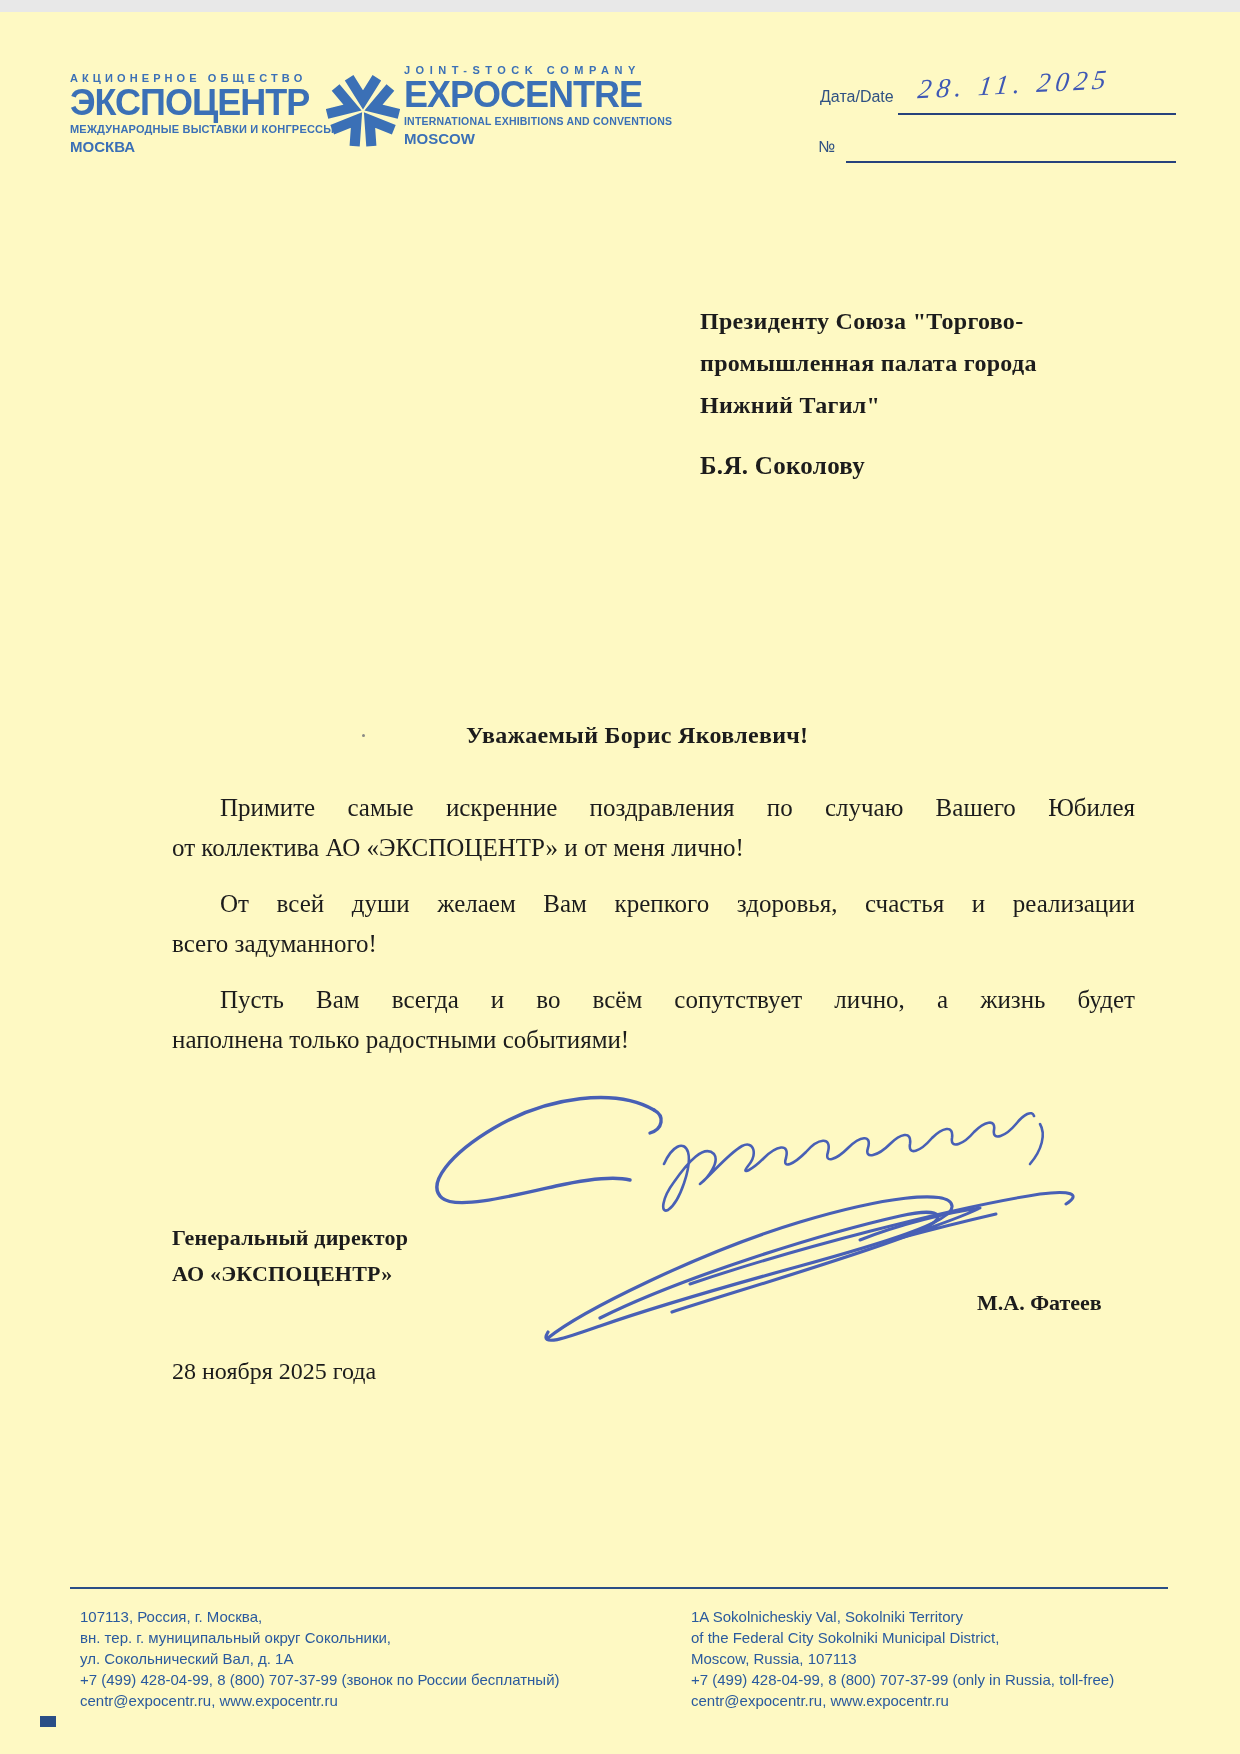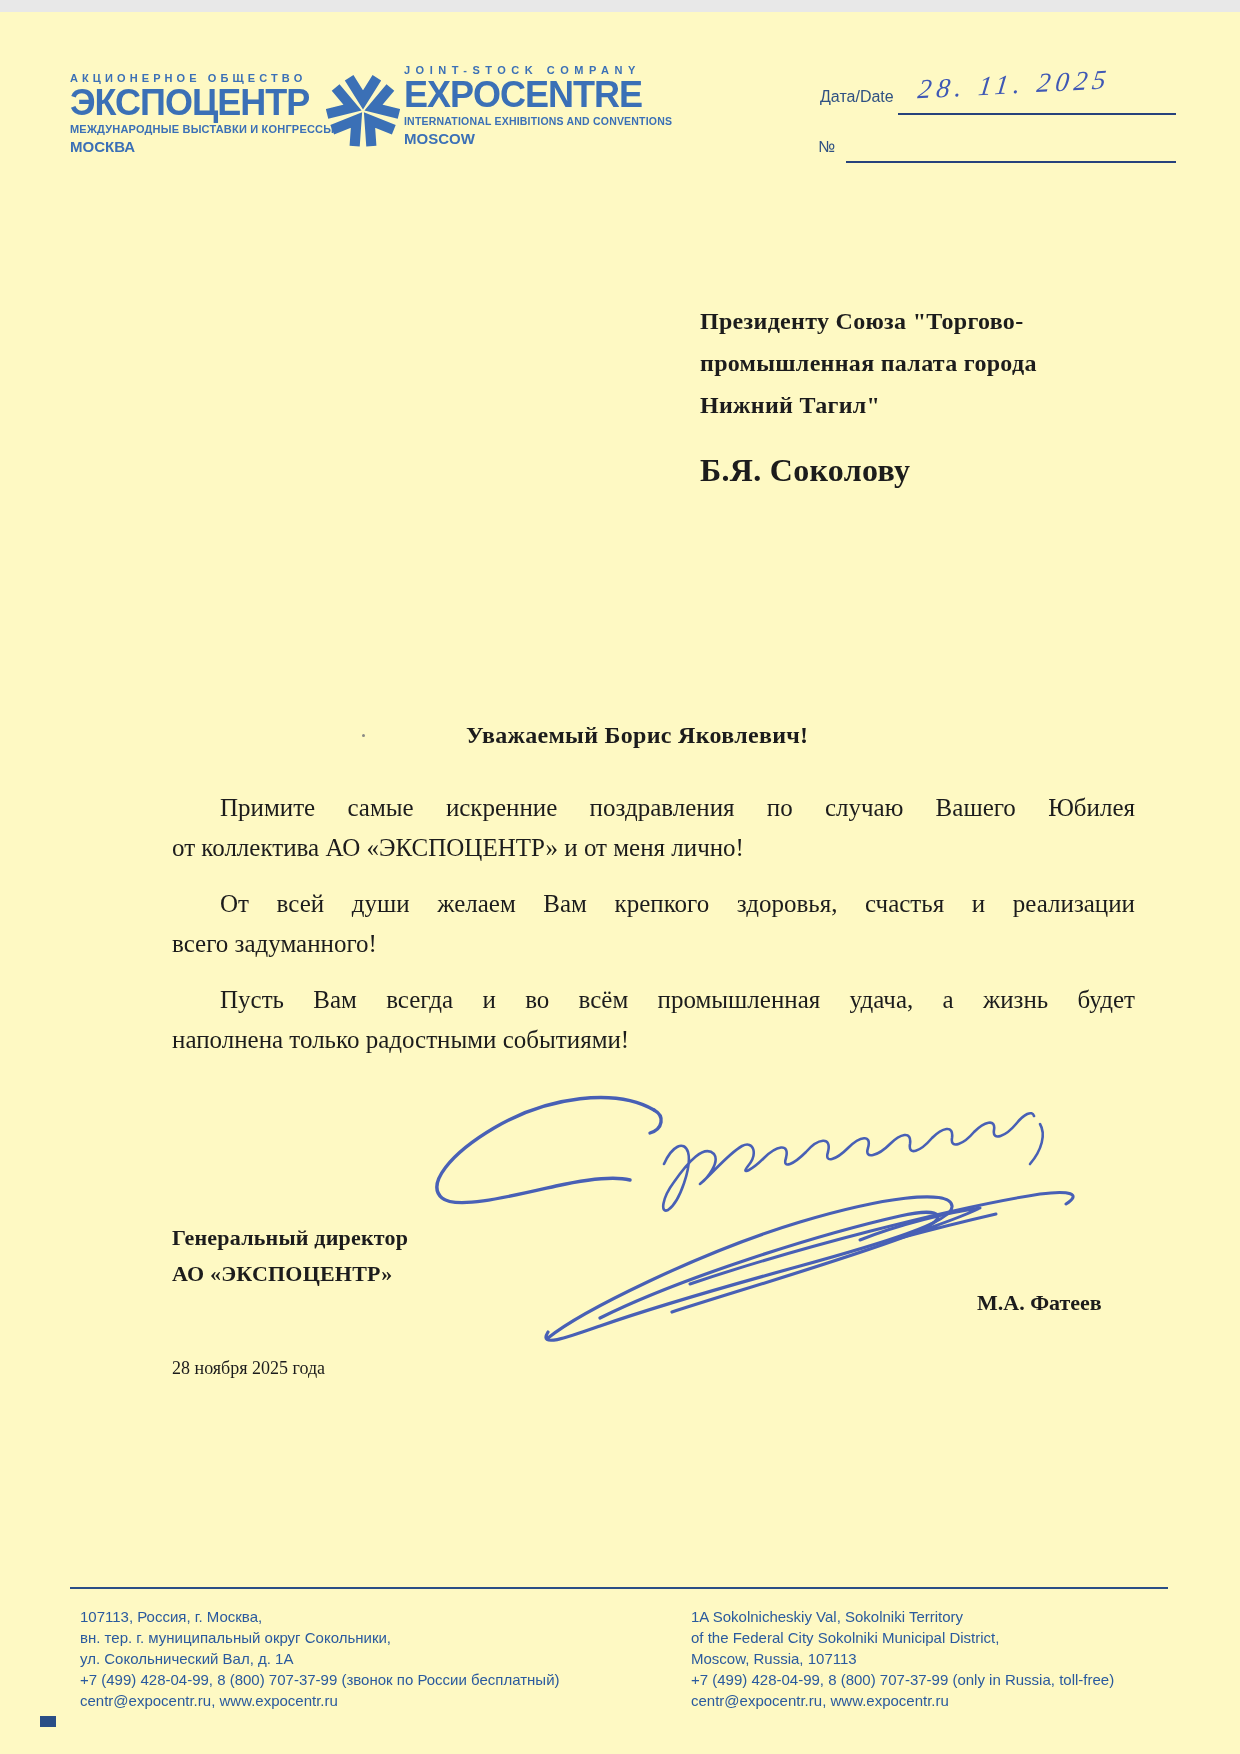--- a/index.html
+++ b/index.html
@@ -25,33 +25,33 @@
   .date-hand{
     left:918px;top:56px;width:240px;color:#3f58b5;
     font-style:italic;font-size:27px;letter-spacing:5px;white-space:nowrap;
     transform:rotate(-3deg) skewX(-10deg);
   }
   .num-label{left:818px;top:126px;}
   .num-line{left:846px;top:149px;width:330px;height:0;border-bottom:2px solid #27427c;}
 
   
   .recipient{left:700px;top:288px;width:420px;font-size:24px;font-weight:bold;line-height:42px;letter-spacing:.3px;}
-  .recipient-person{left:700px;top:440px;font-size:32px;font-weight:bold;letter-spacing:.3px;}
+  .recipient-person{left:700px;top:440px;font-size:25px;font-weight:bold;letter-spacing:.3px;}
 
   
   .salutation{left:466px;top:710px;font-size:24px;font-weight:bold;letter-spacing:.3px;}
   .body-block{left:172px;width:963px;font-size:25px;line-height:40px;}
   .ln-just{text-align:justify;text-align-last:justify;}
   .ln-ind{text-indent:48px;}
   .p1{top:776px;} .p2{top:872px;} .p3{top:968px;}
 
   
   .sig-titles{left:172px;top:1208px;font-size:22px;font-weight:bold;line-height:36px;letter-spacing:.2px;}
   .sig-name{left:977px;top:1278px;font-size:22px;font-weight:bold;}
-  .sig-date{left:172px;top:1346px;font-size:18px;}
+  .sig-date{left:172px;top:1346px;font-size:24px;}
   .handwriting{left:0;top:0;width:1240px;height:1754px;pointer-events:none;}
 
   
   .footer-rule{left:70px;top:1575px;width:1098px;height:0;border-bottom:2px solid #2a4e86;}
   .footer-col{top:1594px;font-family:"Liberation Sans",sans-serif;font-size:15px;line-height:21px;color:#2a5a9e;}
   .footer-left{left:80px;width:560px;}
   .footer-right{left:691px;width:520px;}
 
   
   .dot-artifact{left:362px;top:722px;width:3px;height:3px;border-radius:50%;background:#8a8a86;}
@@ -114,21 +114,21 @@
     <div class="ln-just ln-ind">Примите самые искренние поздравления по случаю Вашего Юбилея</div>
     <div>от коллектива АО «ЭКСПОЦЕНТР» и от меня лично!</div>
   </div>
 
   <div class="abs salutation">Уважаемый Борис Яковлевич!</div>
   <div class="abs body-block p2">
     <div class="ln-just ln-ind">От всей души желаем Вам крепкого здоровья, счастья и реализации</div>
     <div>всего задуманного!</div>
   </div>
   <div class="abs body-block p3">
-    <div class="ln-just ln-ind">Пусть Вам всегда и во всём промышленная удача, а жизнь будет</div>
+    <div class="ln-just ln-ind">Пусть Вам всегда и во всём сопутствует лично, а жизнь будет</div>
     <div>наполнена только радостными событиями!</div>
   </div>
 
   <svg class="abs handwriting" viewBox="0 0 1240 1754">
     <g fill="none" stroke="#3f58b5" stroke-linecap="round" stroke-linejoin="round" opacity="0.95">
 
       <path stroke-width="3.4" d="M654,1098 C616,1076 548,1084 494,1116 C450,1142 426,1172 442,1186 C456,1198 512,1184 556,1174 C588,1167 614,1164 630,1168"></path>
       <path stroke-width="3.4" d="M654,1098 C665,1104 663,1117 650,1121"></path>
 
       <path stroke-width="2.6" d="M664,1152 C672,1134 684,1128 688,1140 C692,1154 680,1190 668,1198 C660,1202 662,1186 674,1170 C688,1150 704,1132 714,1142 C720,1150 708,1166 700,1172 C712,1162 728,1142 742,1134 C754,1128 758,1142 748,1154 C740,1164 752,1158 764,1146 C776,1134 790,1130 786,1146 C782,1158 794,1152 806,1140 C818,1126 832,1124 828,1140 C824,1152 836,1148 848,1136 C860,1124 872,1122 868,1136 C864,1148 878,1144 890,1132 C900,1122 912,1118 910,1132 C908,1144 920,1140 932,1126 C942,1116 954,1112 952,1126 C950,1138 964,1132 974,1120 C984,1110 996,1106 994,1118 C992,1130 1006,1124 1016,1112 C1024,1102 1032,1098 1034,1104"></path>

